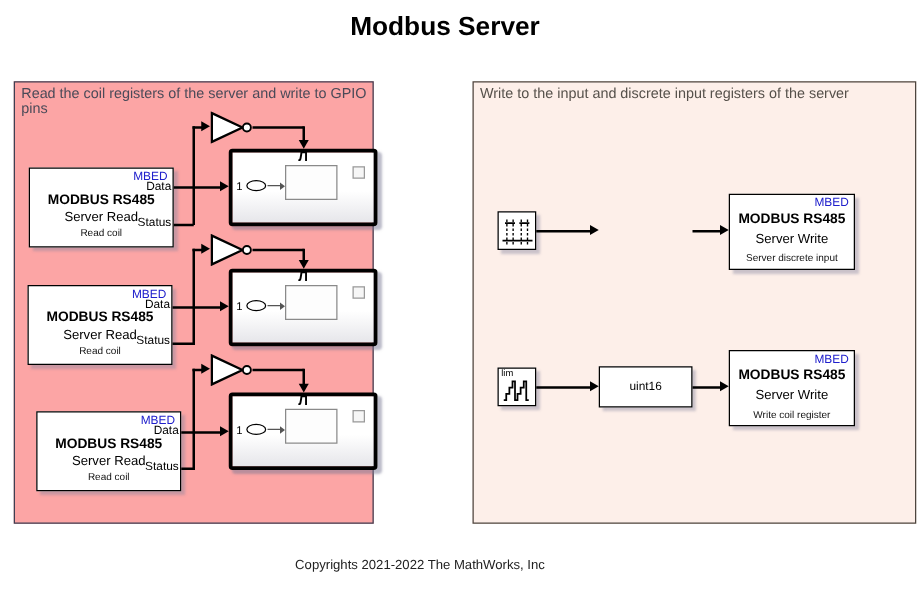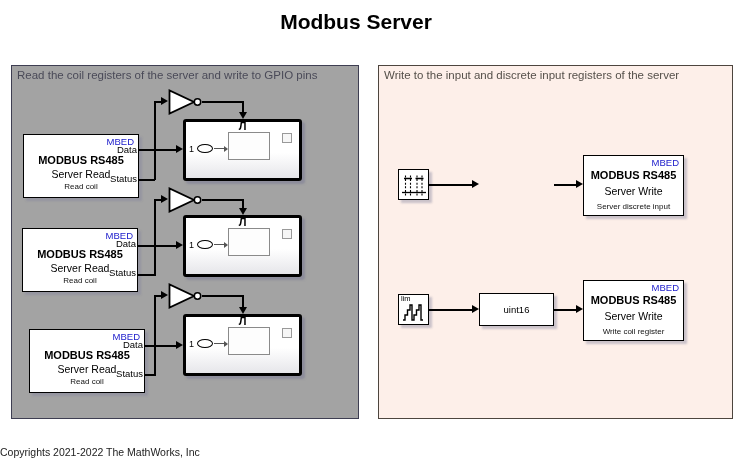--- a/index.html
+++ b/index.html
@@ -6,25 +6,25 @@
   .canvas{
     position:relative;width:738px;height:472px;background:#ffffff;
     font-family:"Liberation Sans",sans-serif;overflow:hidden;
   }
   .abs{position:absolute;}
   .title{
     position:absolute;top:10px;left:0;width:712px;text-align:center;
     font-size:21px;font-weight:bold;color:#000;
   }
   .footer{
-    position:absolute;top:446px;left:0;width:672px;text-align:left;
+    position:absolute;top:446px;left:0;width:672px;text-align:center;
     font-size:10.5px;color:#222;
   }
   .panel{position:absolute;box-sizing:border-box;}
-  .panel.left{left:11px;top:65px;width:348px;height:354px;background:#a3a3a3;border:1.6px solid #3e3e52;}
+  .panel.left{left:11px;top:65px;width:288px;height:354px;background:#fca5a5;border:1.6px solid #3e3e52;}
   .panel.right{left:378px;top:65px;width:355px;height:354px;background:#fdefe9;border:1.6px solid #4d453e;}
   .panel-label{position:absolute;top:3px;left:5px;font-size:11.5px;}
   .panel.left .panel-label{color:#4a4a58;}
   .panel.right .panel-label{color:#55504a;}
 
   .sblock{
     position:absolute;box-sizing:border-box;background:#ffffff;
     border:1.6px solid #000;box-shadow:3px 3px 2px rgba(130,130,158,.42);
   }
   .read-block{width:116px;height:64px;}

